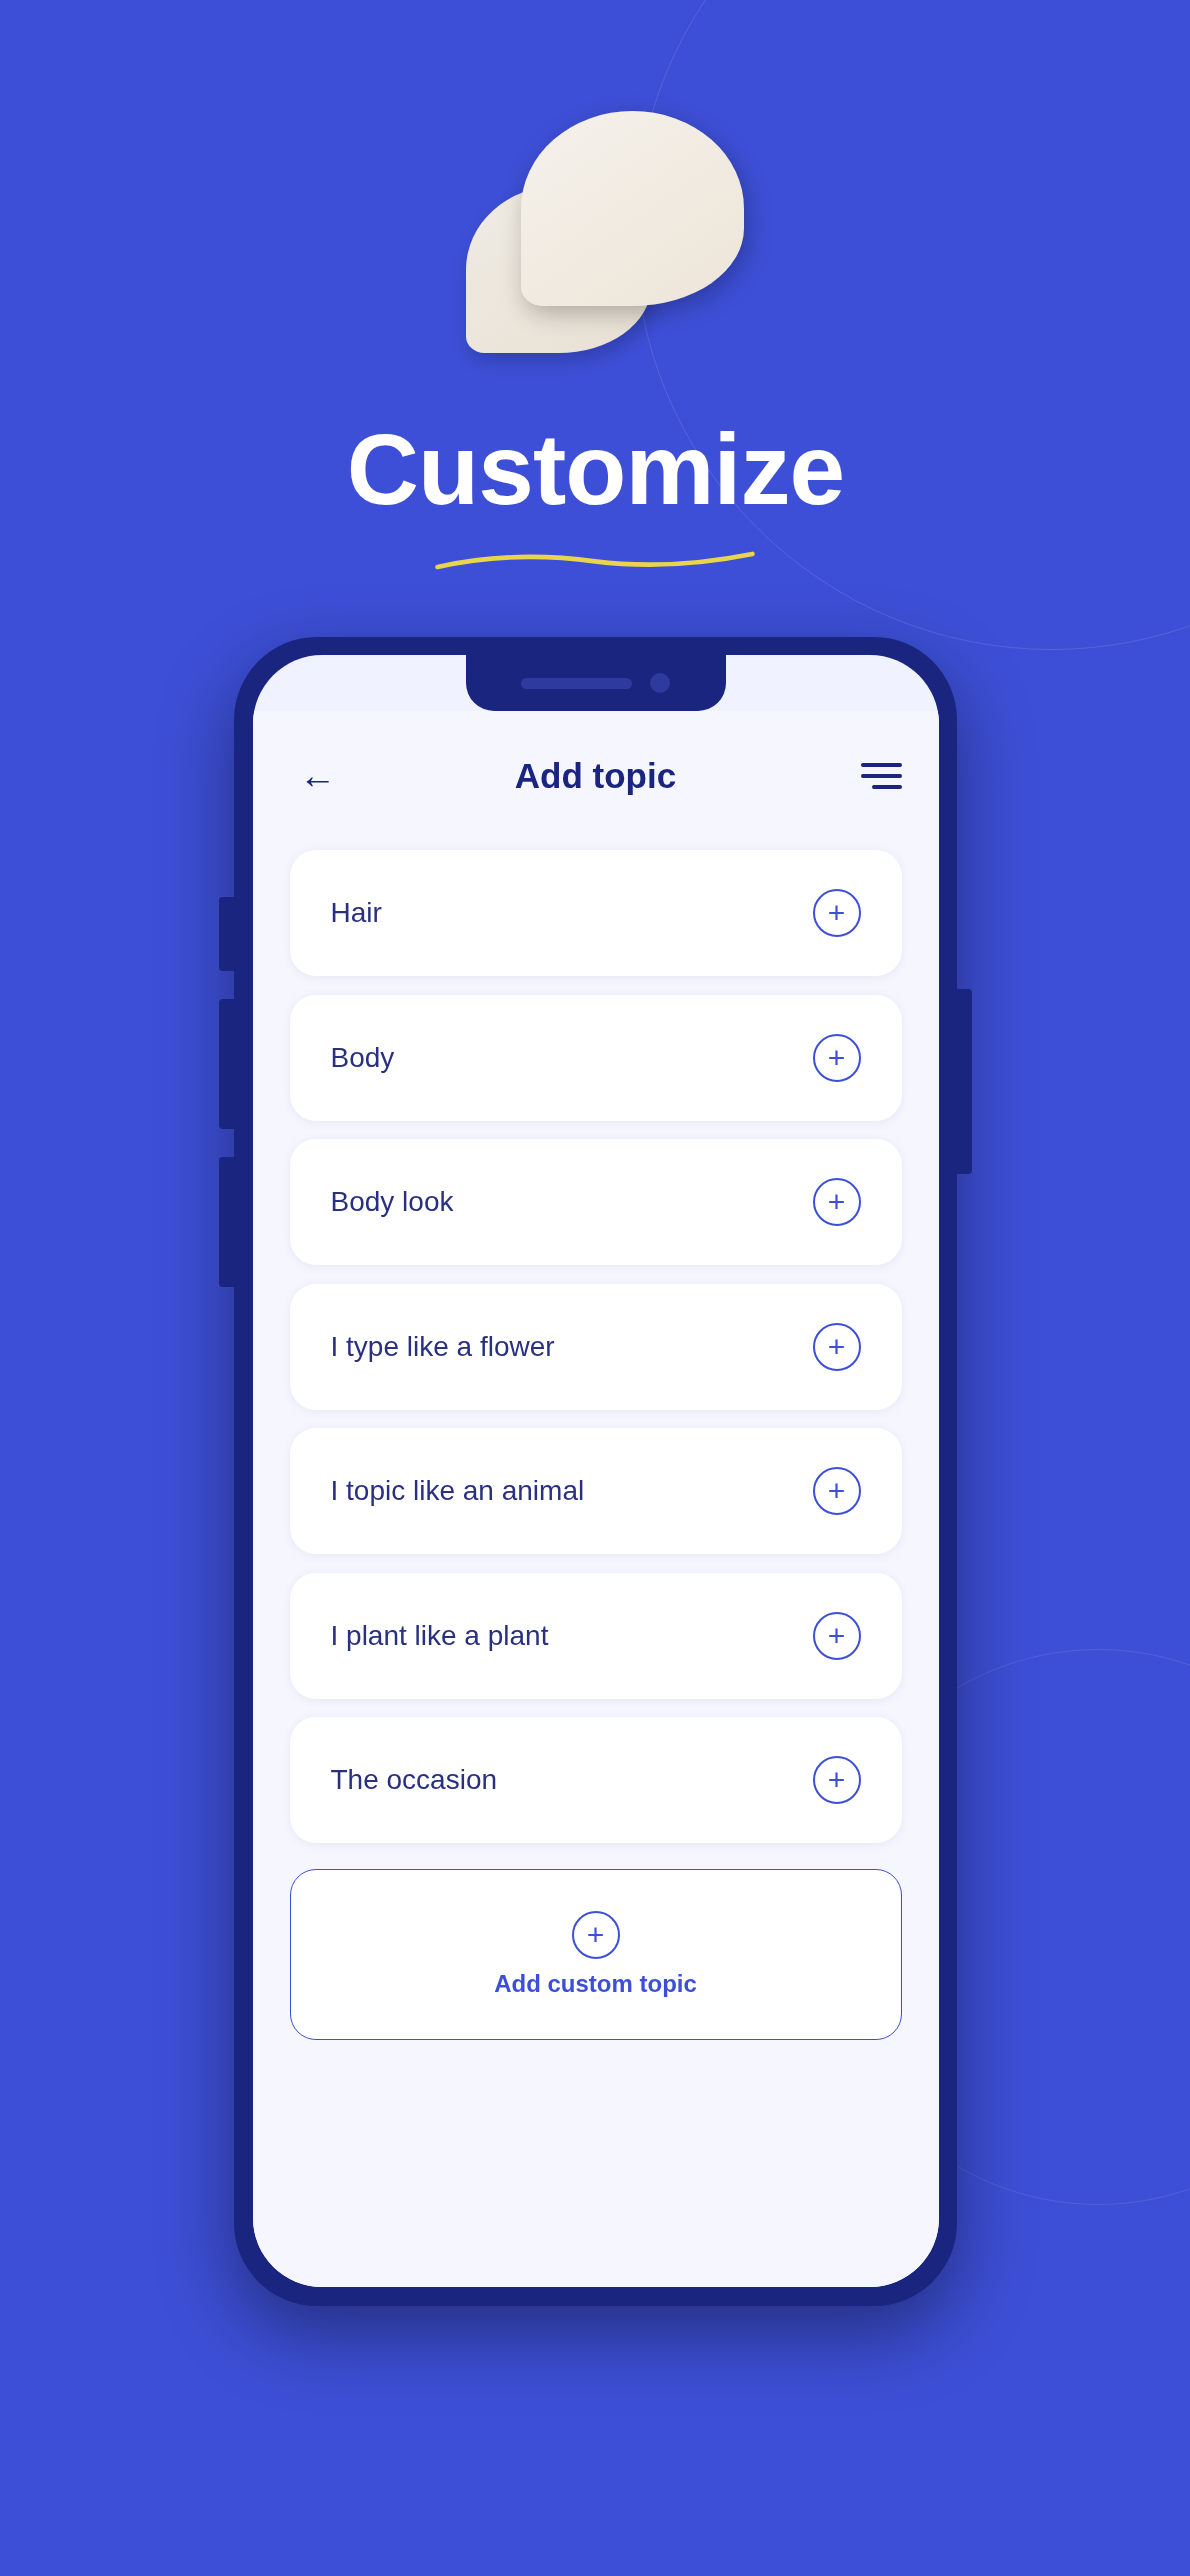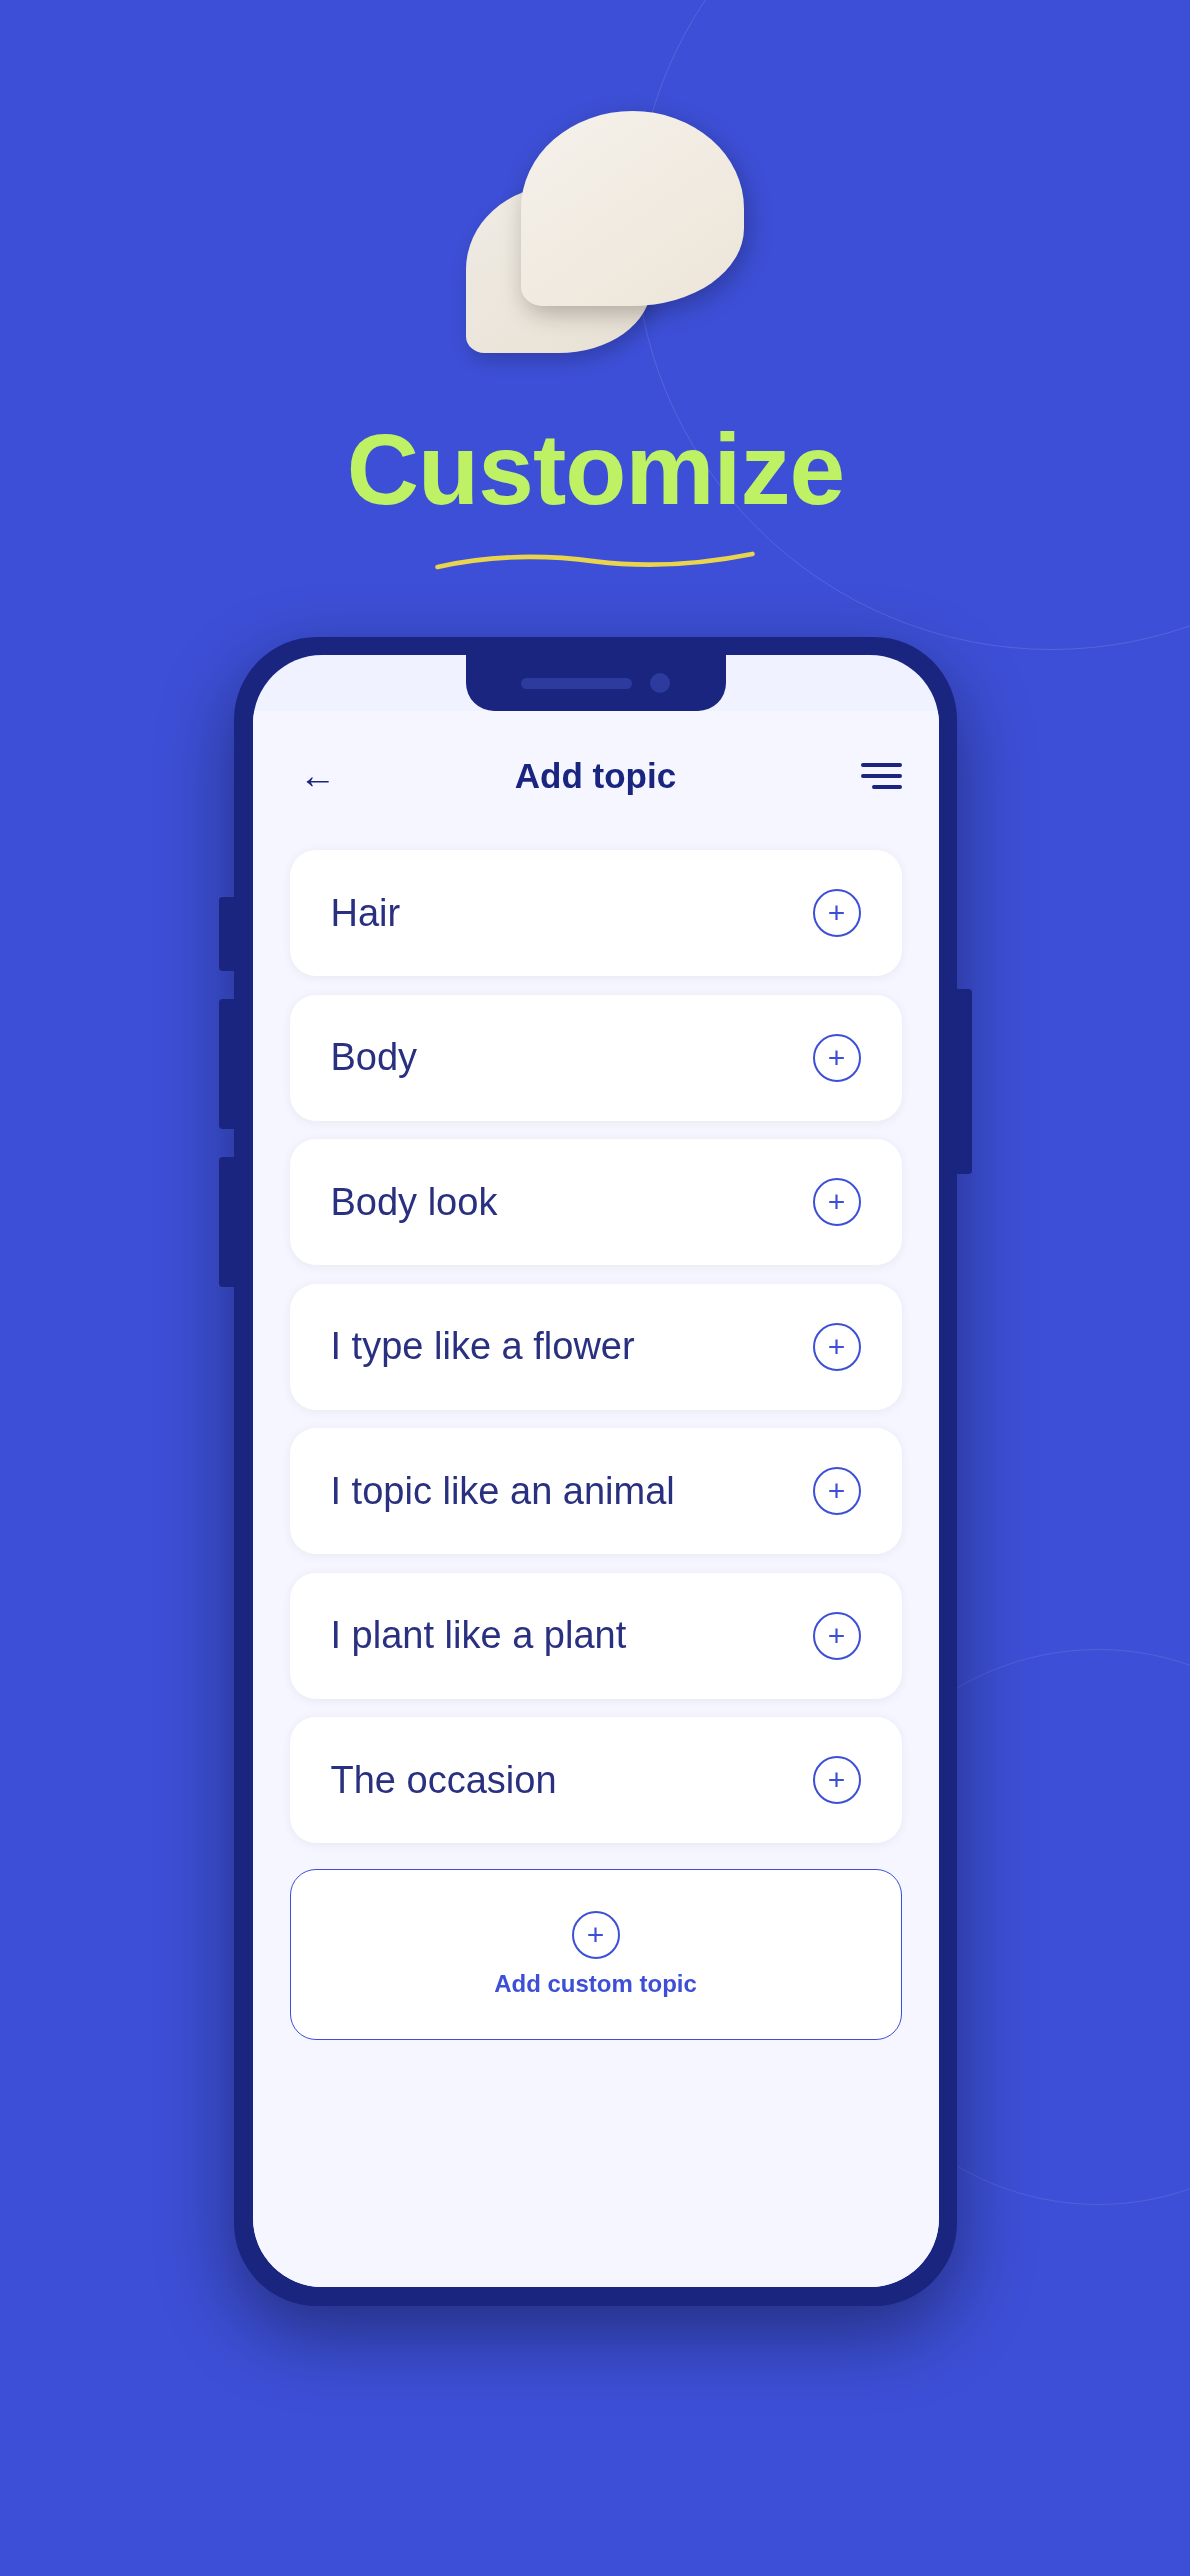--- a/index.html
+++ b/index.html
@@ -75,21 +75,21 @@
       box-shadow: 3.7px 7.4px 23px rgba(0,0,0,0.25);
     }
 
     .title-section {
       text-align: center;
       margin-bottom: 56px;
       position: relative;
     }
 
     .main-title {
-      color: #bef264;
+      color: #ffffff;
       font-size: 100px;
       font-weight: 800;
       line-height: 1.05;
       letter-spacing: -0.9px;
     }
 
     .underline-decoration {
       margin-top: 18.5px;
       width: 352px;
     }
@@ -206,21 +206,21 @@
       border-radius: 26px;
       padding: 39px 41px;
       display: flex;
       align-items: center;
       justify-content: space-between;
       box-shadow: 0 1.9px 11px rgba(0,0,0,0.06);
       cursor: pointer;
     }
 
     .topic-label {
-      font-size: 38px;
+      font-size: 28px;
       color: #2a3080;
       font-weight: 400;
     }
 
     .plus-icon {
       width: 48px;
       height: 48px;
       border: 2.3px solid #3d4fd6;
       border-radius: 50%;
       display: flex;

